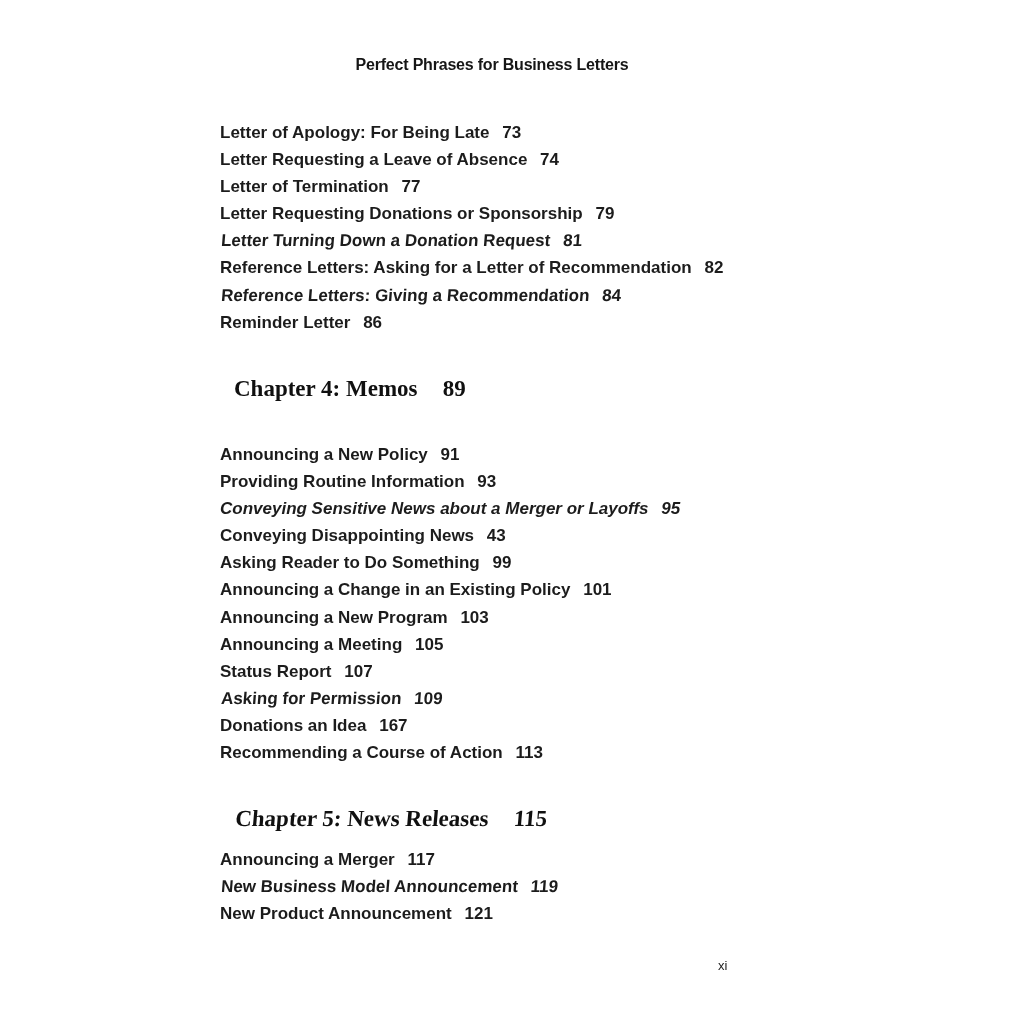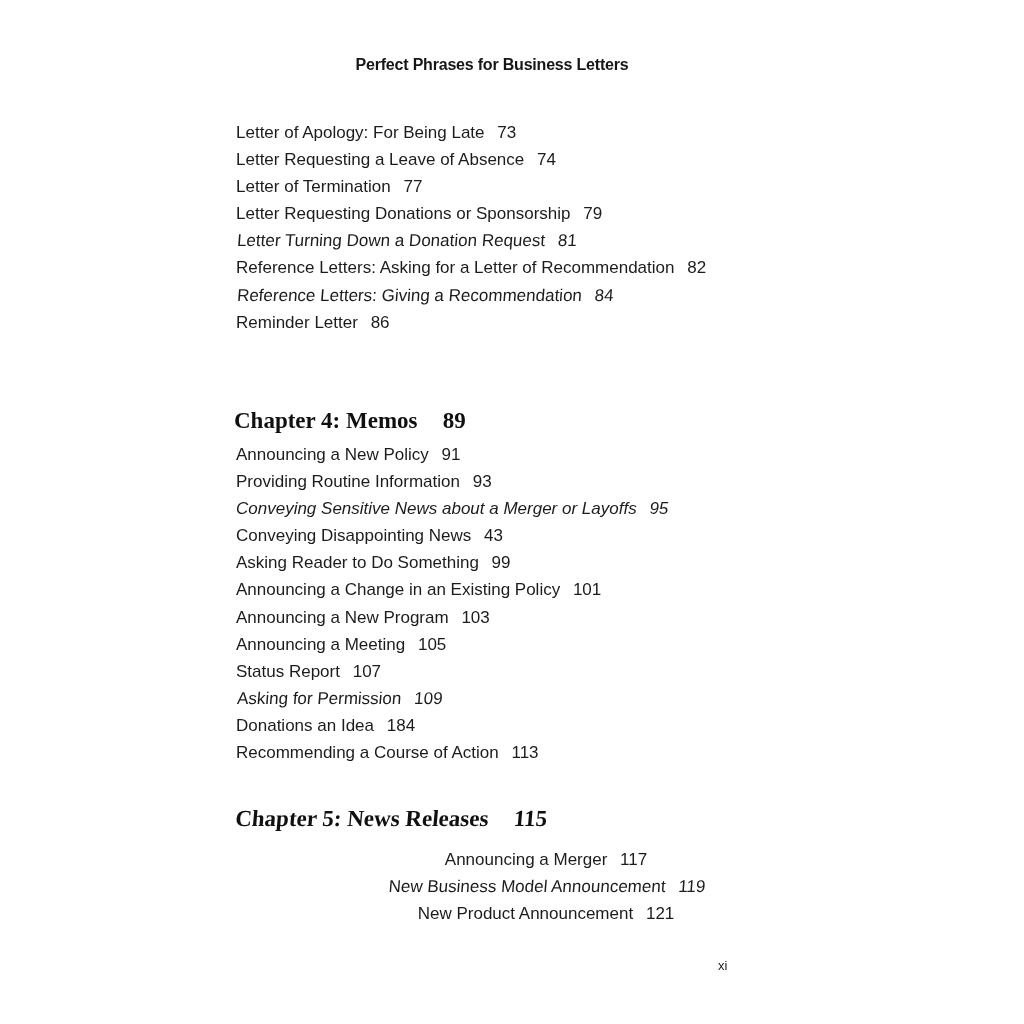--- a/index.html
+++ b/index.html
@@ -25,26 +25,27 @@
     width: 1024px;
     text-align: center;
     font-size: 16px;
     font-weight: bold;
     letter-spacing: -0.2px;
     transform: translateX(-20px);
     color: #161616;
   }
   .toc-list {
     position: absolute;
-    left: 236px;
+    left: 220px;
     width: 620px;
+    font-weight: bold;
   }
   .toc-list.s0 { top: 119px; }
   .toc-list.s1 { top: 441px; }
-  .toc-list.s2 { top: 846px; text-align: center; }
+  .toc-list.s2 { top: 846px; }
   .row {
     height: 27.1px;
     line-height: 27.1px;
     font-size: 17px;
     white-space: nowrap;
     color: #1c1c1c;
   }
   .row .num {
     margin-left: 0.75em;
   }
@@ -56,21 +57,21 @@
   .chapter-heading {
     position: absolute;
     left: 234px;
     font-family: "Liberation Serif", serif;
     font-size: 23px;
     font-weight: bold;
     color: #101010;
     white-space: nowrap;
     line-height: 30px;
   }
-  .chapter-heading.h4 { top: 406px; }
+  .chapter-heading.h4 { top: 374px; }
   .chapter-heading.h5 {
     top: 804px;
     transform: skewX(-5deg);
     transform-origin: left bottom;
   }
   .chapter-heading .num { margin-left: 1.1em; }
   .folio {
     position: absolute;
     left: 718px;
     top: 958px;
@@ -104,21 +105,21 @@
     <div class="row"><span>Announcing a New Policy</span><span class="num">91</span></div>
     <div class="row"><span>Providing Routine Information</span><span class="num">93</span></div>
     <div class="row italic"><span>Conveying Sensitive News about a Merger or Layoffs</span><span class="num">95</span></div>
     <div class="row"><span>Conveying Disappointing News</span><span class="num">43</span></div>
     <div class="row"><span>Asking Reader to Do Something</span><span class="num">99</span></div>
     <div class="row"><span>Announcing a Change in an Existing Policy</span><span class="num">101</span></div>
     <div class="row"><span>Announcing a New Program</span><span class="num">103</span></div>
     <div class="row"><span>Announcing a Meeting</span><span class="num">105</span></div>
     <div class="row"><span>Status Report</span><span class="num">107</span></div>
     <div class="row slant"><span>Asking for Permission</span><span class="num">109</span></div>
-    <div class="row"><span>Donations an Idea</span><span class="num">184</span></div>
+    <div class="row"><span>Donations an Idea</span><span class="num">167</span></div>
     <div class="row"><span>Recommending a Course of Action</span><span class="num">113</span></div>
   </div>
 
   <div class="chapter-heading h5">
     <span>Chapter 5: News Releases</span><span class="num">115</span>
   </div>
 
   <div class="toc-list s2">
     <div class="row"><span>Announcing a Merger</span><span class="num">117</span></div>
     <div class="row slant"><span>New Business Model Announcement</span><span class="num">119</span></div>

